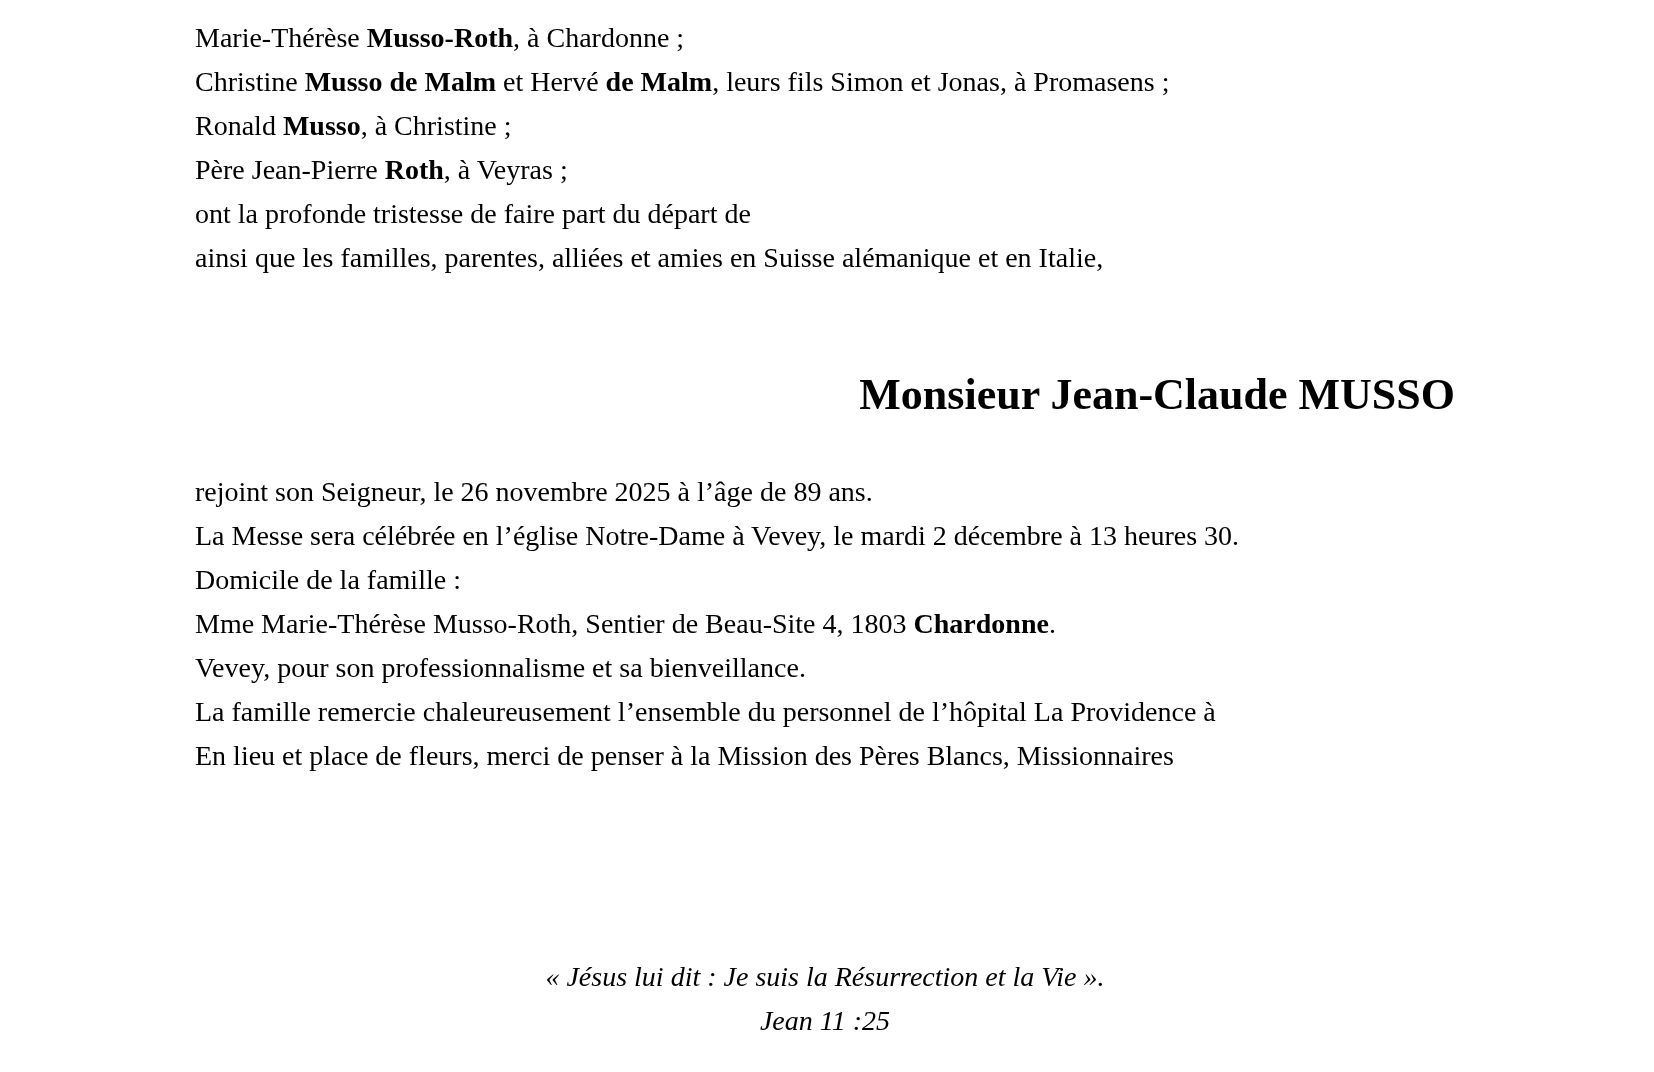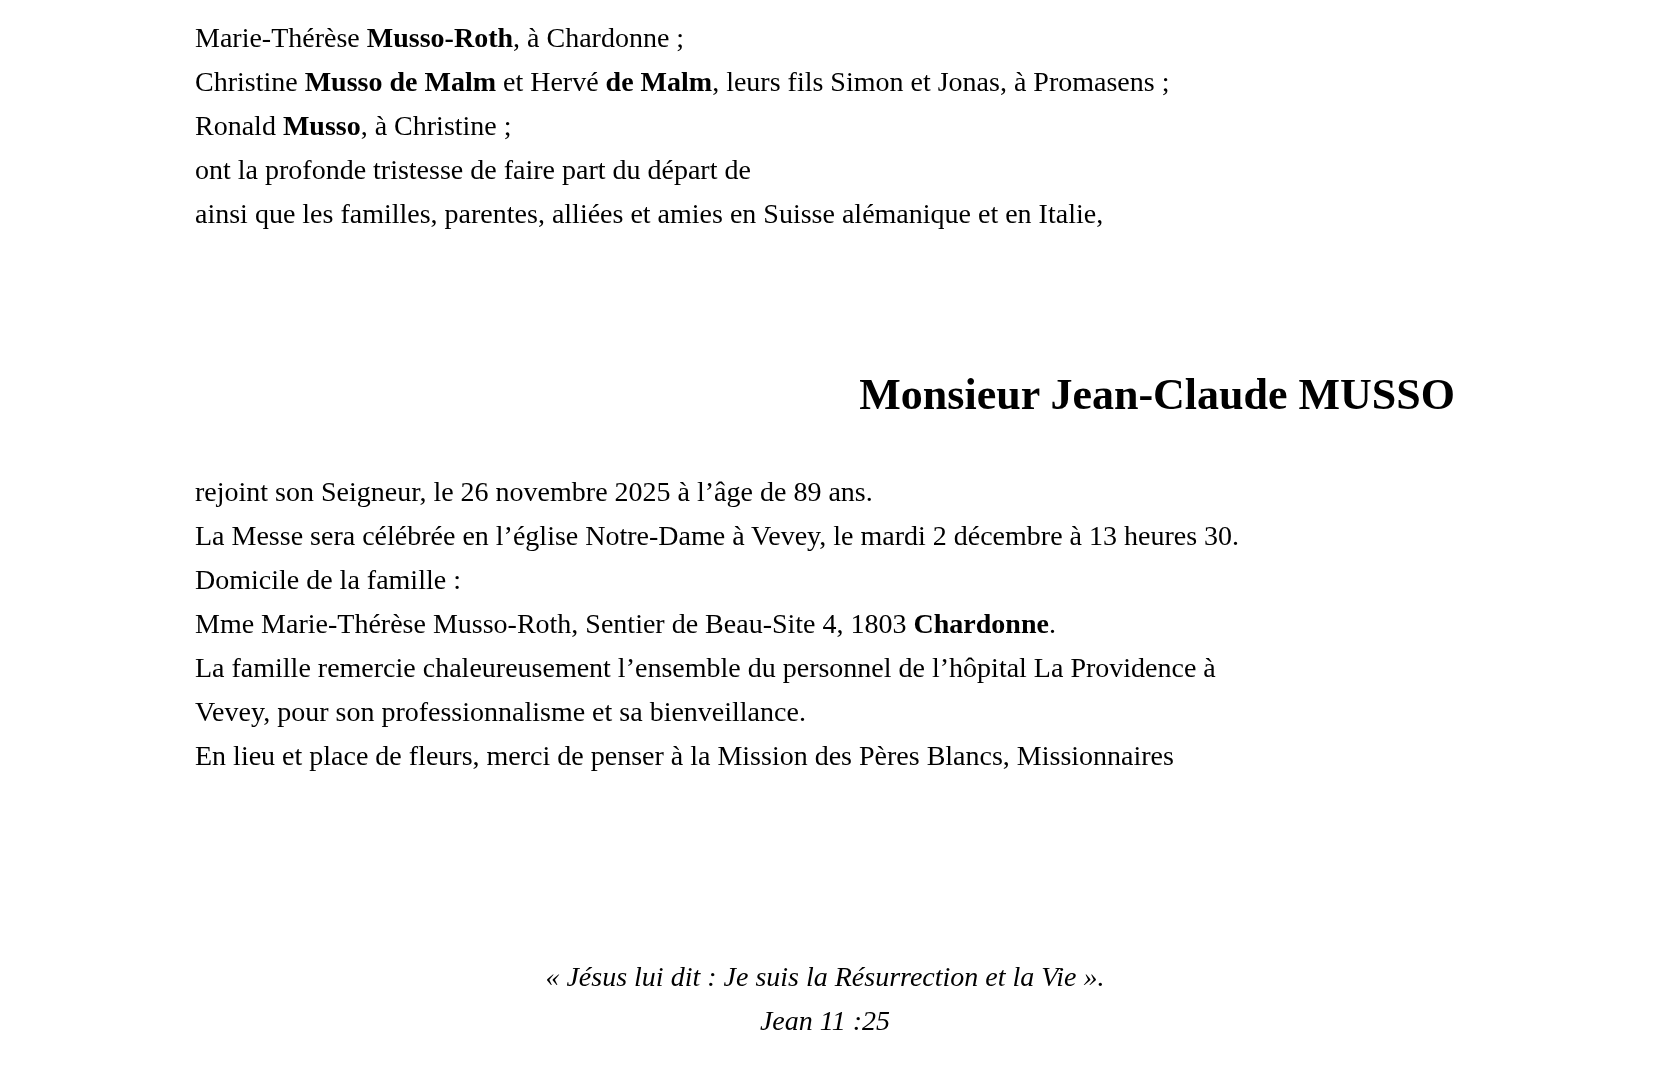--- a/index.html
+++ b/index.html
@@ -45,34 +45,35 @@
     font-style: italic;
   }
 </style>
 </head>
 <body>
 
 <div class="textcol" id="intro">
   <div class="line"><span>Marie-Thérèse </span><span class="bd">Musso-Roth</span><span>, à Chardonne ;</span></div>
   <div class="line"><span>Christine </span><span class="bd">Musso de Malm</span><span> et Hervé </span><span class="bd">de Malm</span><span>, leurs fils Simon et Jonas, à Promasens ;</span></div>
   <div class="line"><span>Ronald </span><span class="bd">Musso</span><span>, à Christine ;</span></div>
+  <div class="line"><span>Père Jean-Pierre </span><span class="bd">Roth</span><span>, à Veyras ;</span></div>
   <div class="line"><span>ont la profonde tristesse de faire part du départ de</span></div>
   <div class="line"><span>ainsi que les familles, parentes, alliées et amies en Suisse alémanique et en Italie,</span></div>
 </div>
 
 <div class="textcol" id="title-block">
   <div class="title-line">Monsieur Jean-Claude MUSSO</div>
 </div>
 
 <div class="textcol" id="body-block">
   <div class="line"><span>rejoint son Seigneur, le 26 novembre 2025 à l’âge de 89 ans.</span></div>
   <div class="line"><span>La Messe sera célébrée en l’église Notre-Dame à Vevey, le mardi 2 décembre à 13 heures 30.</span></div>
   <div class="line"><span>Domicile de la famille :</span></div>
   <div class="line"><span>Mme Marie-Thérèse Musso-Roth, Sentier de Beau-Site 4, 1803 </span><span class="bd">Chardonne</span><span>.</span></div>
+  <div class="line"><span>Vevey, pour son professionnalisme et sa bienveillance.</span></div>
   <div class="line"><span>La famille remercie chaleureusement l’ensemble du personnel de l’hôpital La Providence à</span></div>
-  <div class="line"><span>Vevey, pour son professionnalisme et sa bienveillance.</span></div>
   <div class="line"><span>En lieu et place de fleurs, merci de penser à la Mission des Pères Blancs, Missionnaires</span></div>
 </div>
 
 <div class="textcol" id="quote-block">
   <div class="line">« Jésus lui dit : Je suis la Résurrection et la Vie ».</div>
   <div class="line">Jean 11 :25</div>
 </div>
 
 </body></html>

